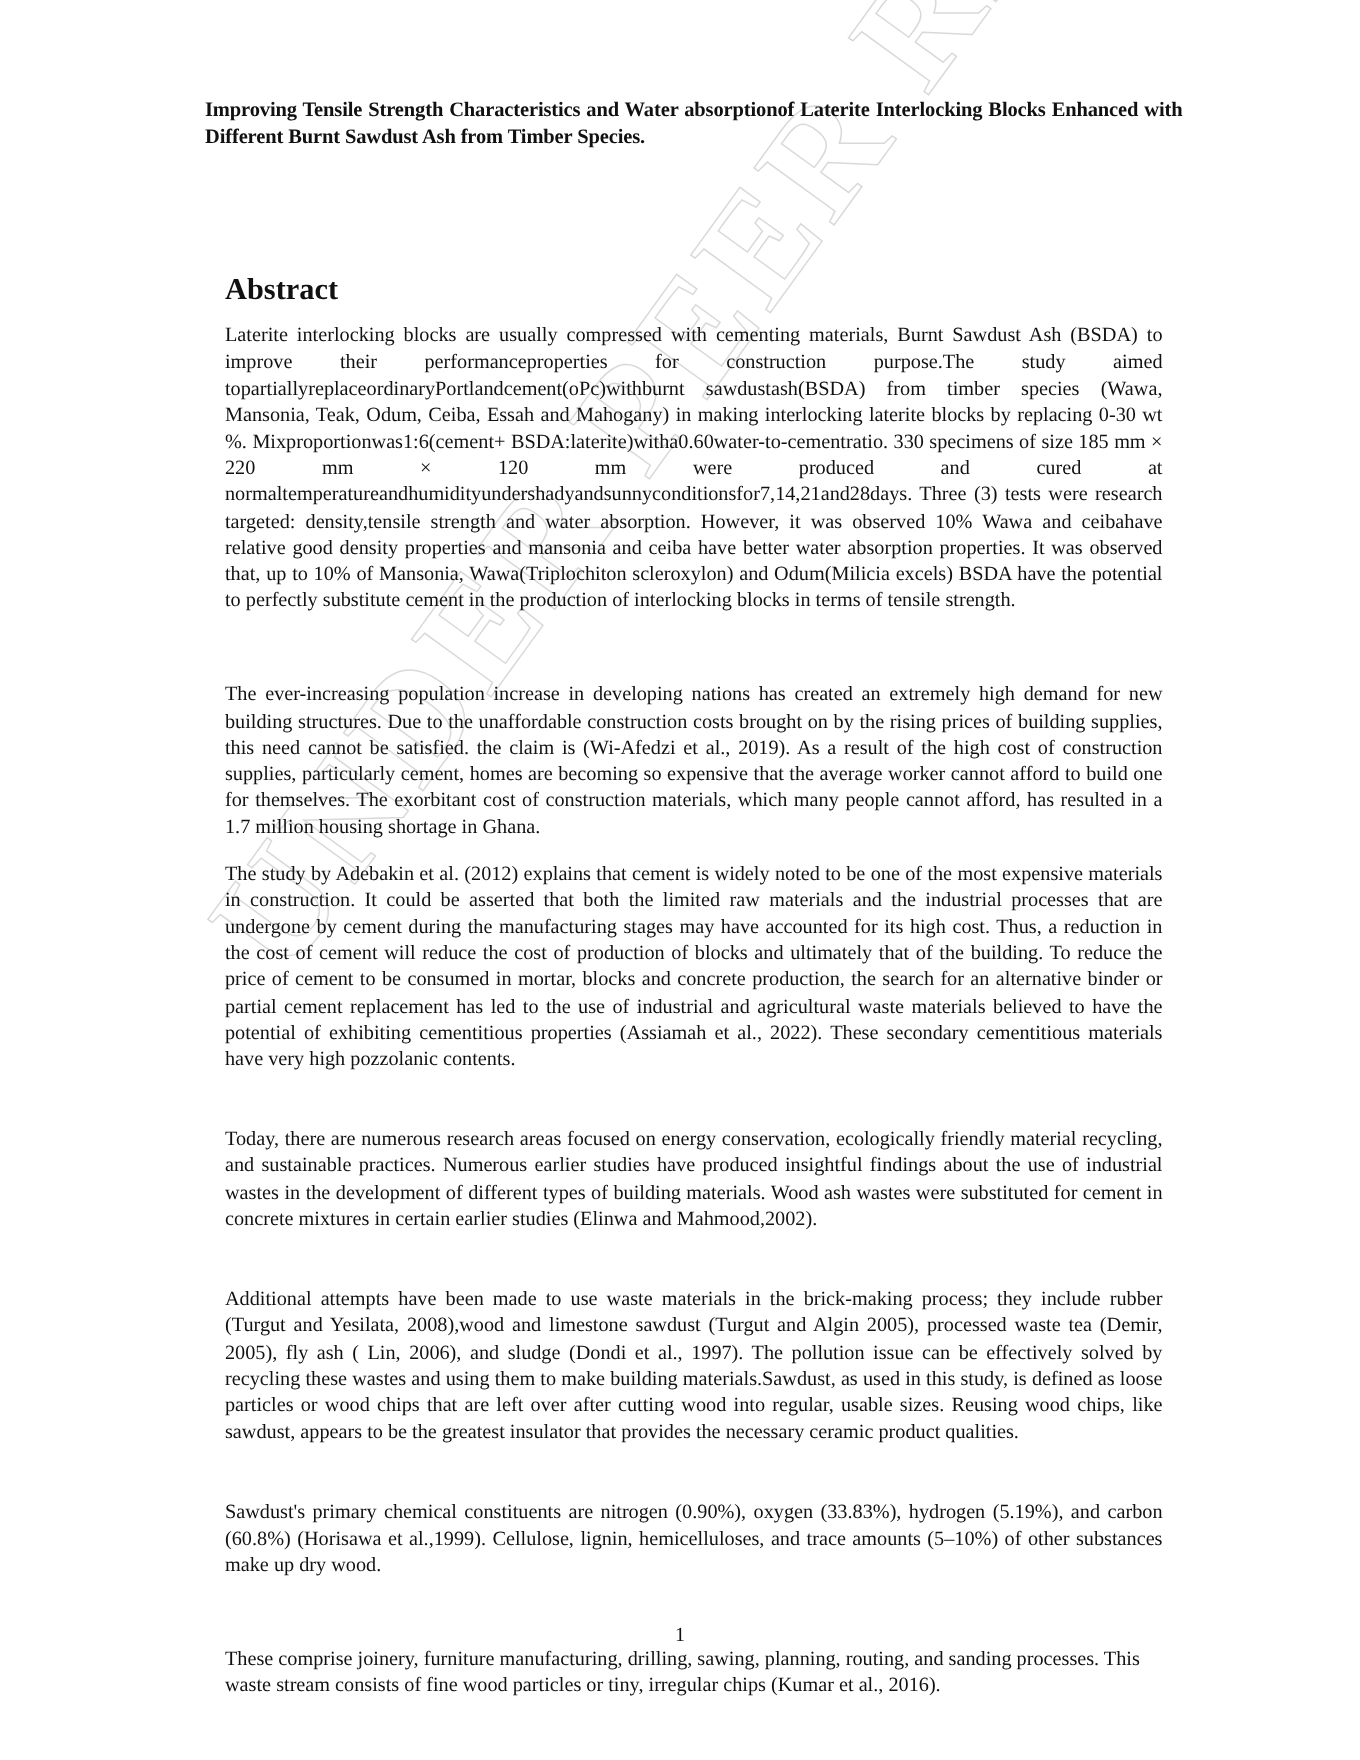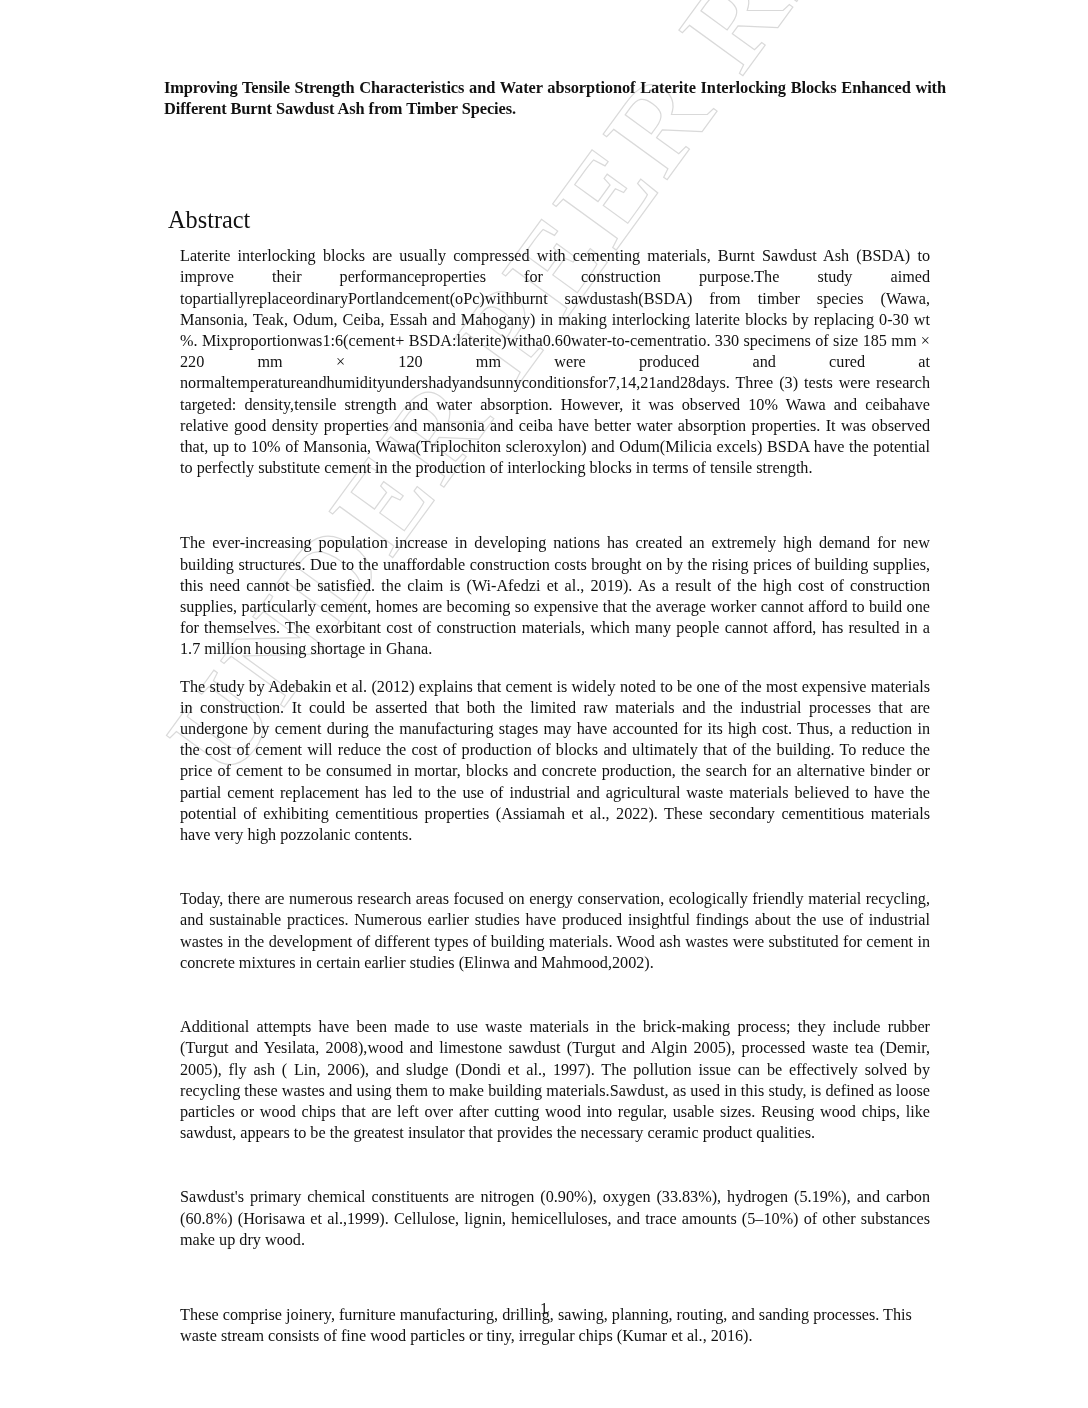--- a/index.html
+++ b/index.html
@@ -12,21 +12,21 @@
     .content {
       position: absolute; left: 164px; top: 77px; width: 782px;
       font-size: 16.2px; line-height: 21.2px;
     }
     .title {
       font-weight: bold; font-size: 16.4px; line-height: 21px;
       text-align: justify; text-align-last: left; margin: 0;
       letter-spacing: -0.1px;
     }
     .spacer-title { height: 86px; }
-    .section-head { font-weight: normal; margin: 4px; }
+    .section-head { font-weight: bold; margin: 16px; }
     p { margin: 16px; text-align: justify; }
     .gap { height: 11px; }
     .keywords { text-align: left; }
     .left { text-align: left; }
     .page-number {
       position: absolute; left: 0; width: 1088px; top: 1300px;
       text-align: center; font-size: 16px;
       font-family: "Liberation Serif", serif;
     }
     .watermark {

